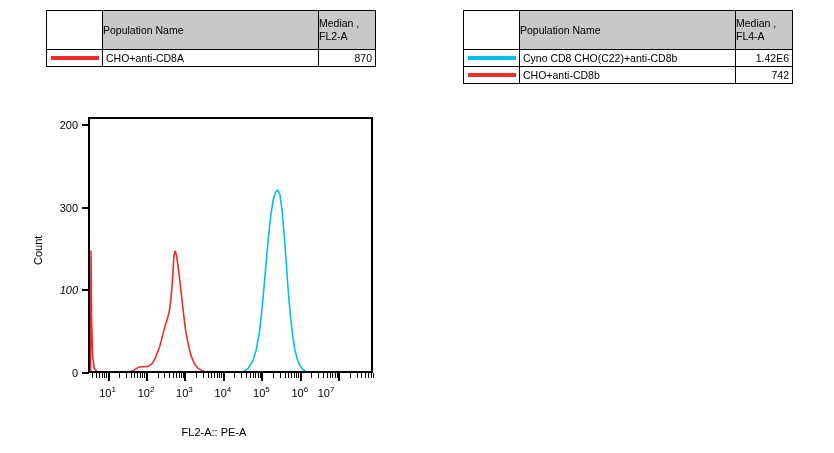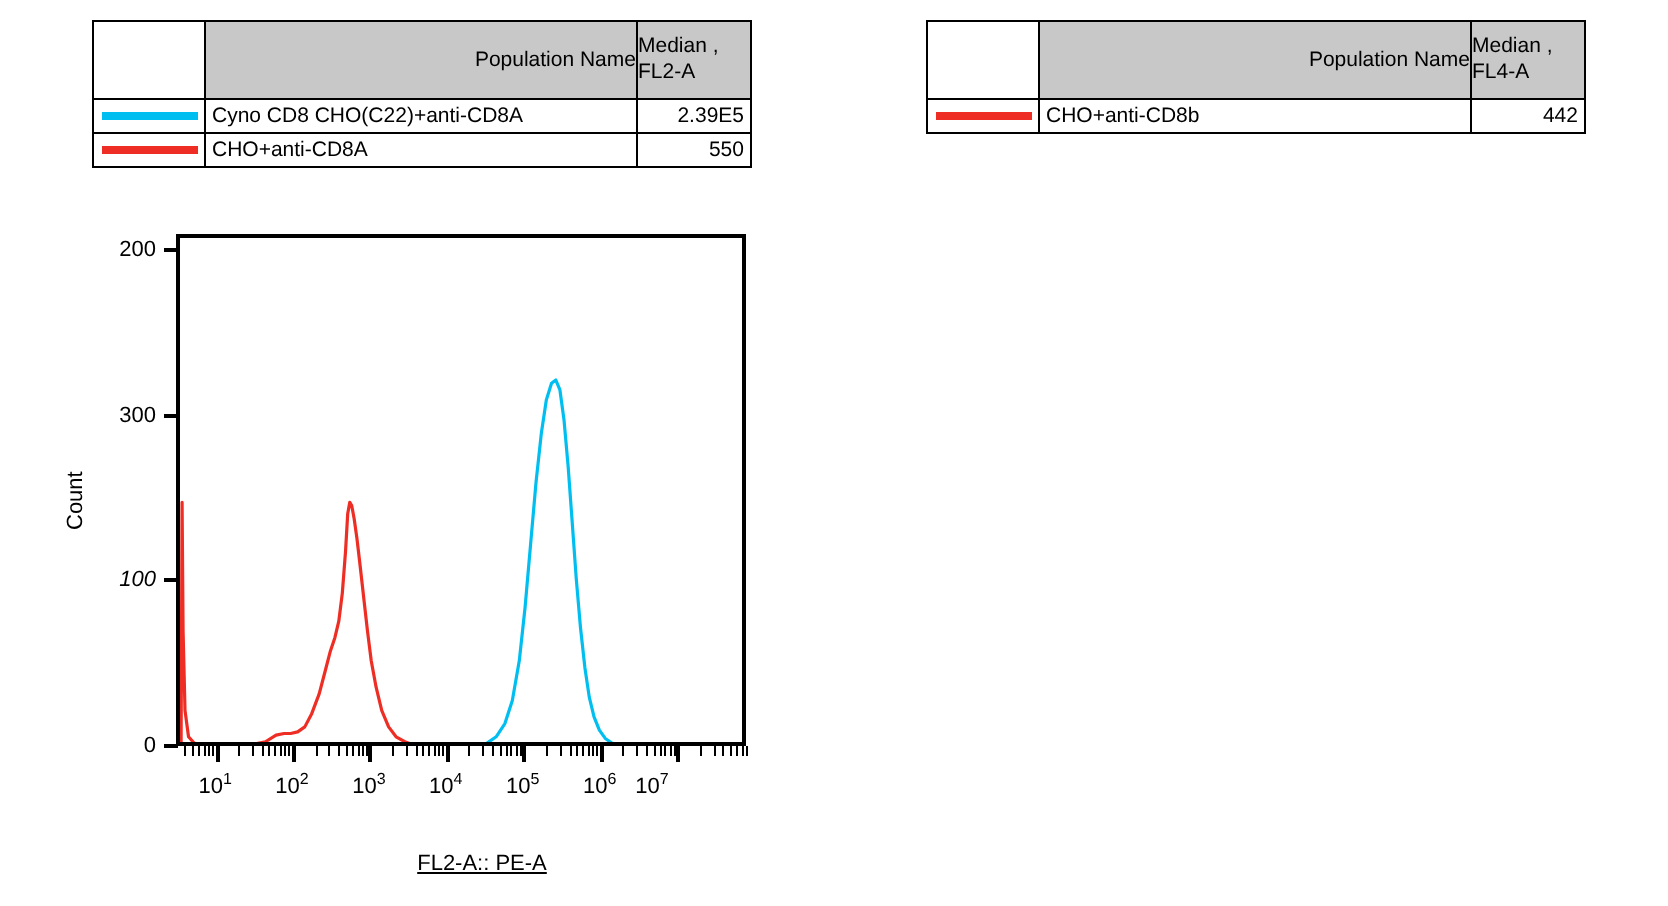--- a/index.html
+++ b/index.html
@@ -14,21 +14,21 @@
   .legend-table{position:absolute;top:10px;left:46px;width:326px;
       border-collapse:collapse;font-size:10.5px;table-layout:fixed;}
   .legend-table td,.legend-table th{border:1px solid #000;padding:0;
       vertical-align:middle;font-weight:normal;}
   .col-swatch{width:55px;}
   .col-name{width:215px;}
   .col-val{width:56px;}
 
   .hdr{background:#c8c8c8;height:38px;}
   .hdr.blank{background:#ffffff;}
-  .hdr-name{text-align:right;vertical-align:middle;font-size:10.5px;}
+  .hdr-name{text-align:left;vertical-align:middle;font-size:10.5px;}
   .hdr-val{vertical-align:top;padding:2px 0 0 3px;line-height:1.25;font-size:10.5px;}
   .hdr-val span{display:block;}
 
   .row{height:17px;}
   .row .nm{padding-left:3px;font-size:10.5px;white-space:nowrap;}
   .row .vl{text-align:right;padding-right:3px;font-size:10.5px;}
 
   .swatch-cell{padding:0;}
   .swatch{width:48px;height:4px;margin:0 auto;display:block;}
 
@@ -63,31 +63,24 @@
         <tr>
       <td class="hdr blank col-swatch"></td>
       <td class="hdr hdr-name col-name">Population Name</td>
       <td class="hdr hdr-val col-val">
         <span>Median ,</span>
         <span>FL2-A</span>
       </td>
     </tr>
     <tr class="row">
       <td class="swatch-cell">
-        <span class="swatch" style="background:#00bff0"></span>
-      </td>
-      <td class="nm">Cyno CD8 CHO(C22)+anti-CD8A</td>
-      <td class="vl">2.39E5</td>
-    </tr>
-    <tr class="row">
-      <td class="swatch-cell">
         <span class="swatch" style="background:#ee2e24"></span>
       </td>
       <td class="nm">CHO+anti-CD8A</td>
-      <td class="vl">550</td>
+      <td class="vl">870</td>
     </tr>
   </tbody>
     </table>
 
   <div class="plot-wrap" id="plot-0" style="left:0;top:0;width:417px;height:453px;">
       <div class="plot-frame" style="left: 88px; top: 117px; width: 285px; height: 256px;">
         <svg class="plot-svg" width="285" height="256">
           <path d="M0.53 256.00 L1.04 132.13 L1.54 196.54 L2.50 236.18 L4.26 249.39 L7.98 253.52 L13.60 254.35 L19.56 254.35 L27.41 254.35 L34.86 253.52 L42.71 251.87 L48.03 248.57 L52.05 247.74 L55.30 247.74 L58.83 246.92 L62.39 244.44 L65.86 237.83 L69.59 227.92 L72.63 216.36 L75.21 206.45 L77.44 199.85 L79.40 191.59 L81.16 177.55 L82.75 156.90 L83.85 137.91 L84.89 132.13 L85.86 133.78 L87.08 140.39 L88.48 150.30 L90.02 163.51 L91.88 180.03 L93.75 196.54 L95.61 211.41 L98.06 224.62 L100.85 236.18 L104.31 244.44 L108.04 249.39 L112.42 251.87 L116.90 253.52 L121.58 254.35 L126.39 255.17 L133.16 255.17 L146.49 255.17 L173.37 255.17 L211.82 255.17 L250.27 255.17 L280.20 255.17" fill="none" stroke="#ee2e24" stroke-width="1.6" stroke-linejoin="round"></path>
           <path d="M0.53 256.00 L4.26 255.17 L19.56 255.17 L58.01 255.17 L96.46 255.17 L123.34 255.17 L137.96 255.17 L146.49 254.35 L153.26 252.70 L158.07 249.39 L162.45 242.79 L166.17 231.23 L169.64 211.41 L172.51 184.98 L175.26 153.60 L178.01 122.22 L180.69 97.45 L183.18 80.93 L185.76 72.67 L187.92 71.02 L189.96 75.97 L191.99 90.84 L194.05 113.96 L196.10 142.04 L198.11 170.12 L200.25 194.89 L202.43 214.71 L204.63 229.57 L207.02 239.48 L209.69 246.09 L212.64 250.22 L216.20 252.70 L220.68 254.35 L226.44 255.17 L238.70 255.17 L261.85 255.17 L280.20 255.17" fill="none" stroke="#00bff0" stroke-width="1.6" stroke-linejoin="round"></path>
         </svg>
@@ -169,40 +162,47 @@
       <div class="xtick" style="left: 368.196px; top: 373px; height: 5px;"></div>
       <div class="xtick" style="left: 370.77px; top: 373px; height: 5px;"></div>
       <div class="xtick" style="left: 373px; top: 373px; height: 5px;"></div>
       <div class="xtick-label" aria-label="10¹" style="left: 107.558px; top: 385px;">10<sup>1</sup></div>
       <div class="xtick-label" aria-label="10²" style="left: 146.011px; top: 385px;">10<sup>2</sup></div>
       <div class="xtick-label" aria-label="10³" style="left: 184.464px; top: 385px;">10<sup>3</sup></div>
       <div class="xtick-label" aria-label="10⁴" style="left: 222.916px; top: 385px;">10<sup>4</sup></div>
       <div class="xtick-label" aria-label="10⁵" style="left: 261.369px; top: 385px;">10<sup>5</sup></div>
       <div class="xtick-label" aria-label="10⁶" style="left: 299.821px; top: 385px;">10<sup>6</sup></div>
       <div class="xtick-label" aria-label="10⁷" style="left: 326px; top: 385px;">10<sup>7</sup></div>
-      <div class="xlab" style="left: 241px; top: 426px; text-decoration: underline;">FL2-A:: PE-A</div>
+      <div class="xlab" style="left: 214px; top: 426px;">FL2-A:: PE-A</div>
     </div>
 </div>
 
 <div class="panel right">
 
   <table class="legend-table">
     <tbody>
         <tr>
       <td class="hdr blank col-swatch"></td>
       <td class="hdr hdr-name col-name">Population Name</td>
       <td class="hdr hdr-val col-val">
         <span>Median ,</span>
         <span>FL4-A</span>
       </td>
     </tr>
     <tr class="row">
       <td class="swatch-cell">
+        <span class="swatch" style="background:#00bff0"></span>
+      </td>
+      <td class="nm">Cyno CD8 CHO(C22)+anti-CD8b</td>
+      <td class="vl">1.42E6</td>
+    </tr>
+    <tr class="row">
+      <td class="swatch-cell">
         <span class="swatch" style="background:#ee2e24"></span>
       </td>
       <td class="nm">CHO+anti-CD8b</td>
-      <td class="vl">442</td>
+      <td class="vl">742</td>
     </tr>
   </tbody>
     </table>
 
   <div class="plot-wrap" id="plot-1" style="left:0;top:0;width:417px;height:453px;"></div>
 </div>
 
 </body></html>

